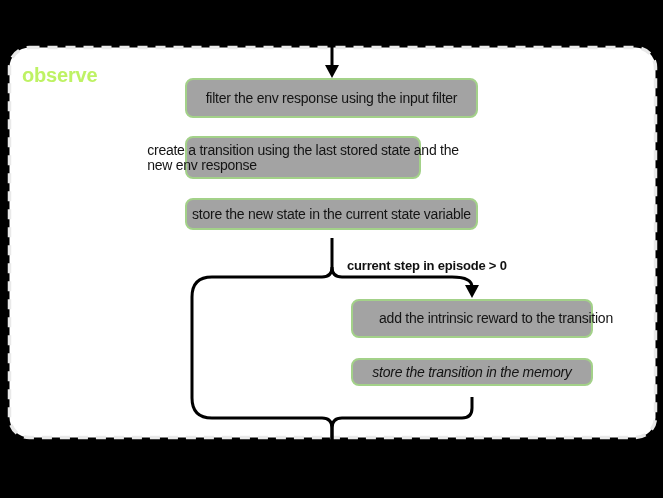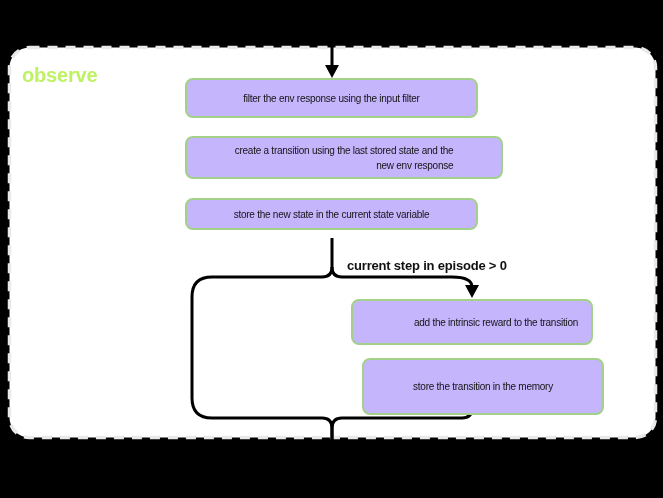--- a/index.html
+++ b/index.html
@@ -18,40 +18,40 @@
     top: 64px;
     font-size: 20px;
     font-weight: bold;
     color: #bef264;
     letter-spacing: -0.2px;
     z-index: 2;
   }
 
   .node {
     position: absolute;
-    background: #c4b5fd;
+    background: #a3a3a3;
     border: 2.5px solid #a3d189;
     border-radius: 8px;
     display: flex;
     align-items: center;
     justify-content: center;
-    text-align: right;
+    text-align: left;
     color: #141414;
-    font-size: 10px;
+    font-size: 14px;
     line-height: 15px;
     letter-spacing: -0.25px;
     z-index: 2;
   }
   .node span { white-space: pre; }
 
   #node-1 { left: 185px; top: 78px;  width: 293px; height: 40px; }
-  #node-2 { left: 185px; top: 136px; width: 318px; height: 43px; }
+  #node-2 { left: 185px; top: 136px; width: 236px; height: 43px; }
   #node-3 { left: 185px; top: 198px; width: 293px; height: 32px; }
-  #node-4 { left: 351px; top: 299px; width: 242px; height: 46px; padding-left: 48px; }
-  #node-5 { left: 362px; top: 358px; width: 242px; height: 57px; }
+  #node-4 { left: 351px; top: 299px; width: 242px; height: 39px; padding-left: 48px; }
+  #node-5 { left: 351px; top: 358px; width: 242px; height: 28px; font-style: italic; }
 
   .edge-label {
     position: absolute;
     left: 347px;
     top: 258px;
     font-size: 13px;
     font-weight: bold;
     color: #111111;
     letter-spacing: -0.2px;
     z-index: 2;

